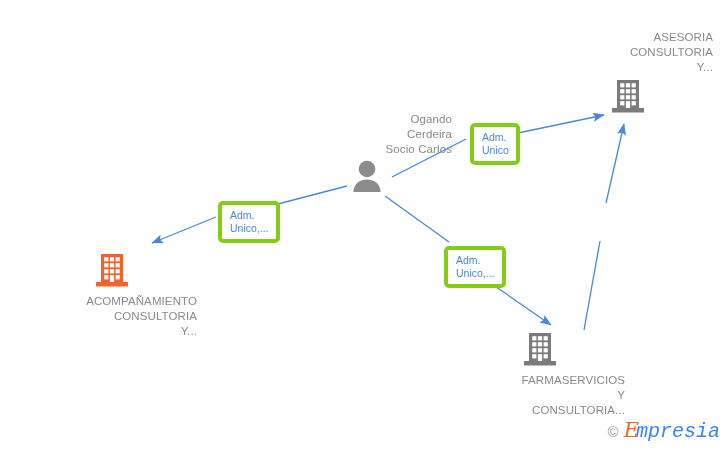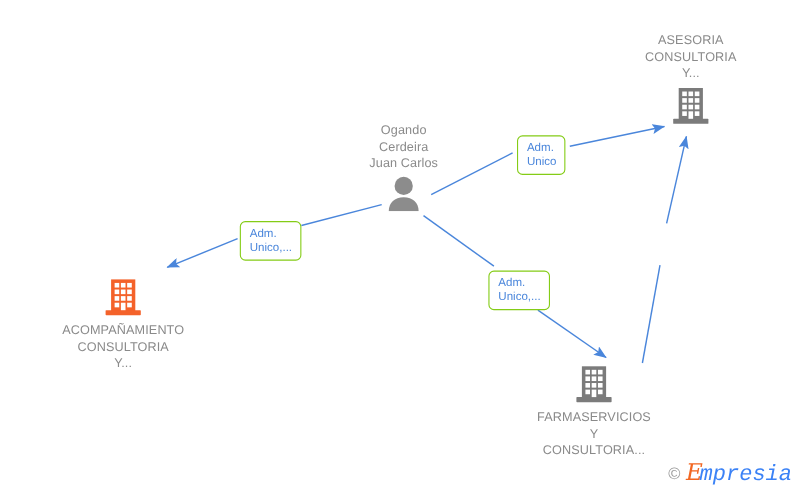--- a/index.html
+++ b/index.html
@@ -34,34 +34,35 @@
     margin-left: -85px;
     text-align: center;
     z-index: 3;
   }
   .node-label {
     font-size: 11.5px;
     line-height: 15px;
     color: #8a8a8a;
     letter-spacing: .1px;
     white-space: pre-line;
+    text-align: right;
   }
   .node-icon {
     display: block;
     margin: 0 auto;
   }
   .node.label-below .node-icon { margin-bottom: 4px; }
   .node.label-above .node-icon { margin-top: 3px; }
 
   
   .edge-label {
     position: absolute;
     z-index: 4;
     box-sizing: border-box;
-    border: 1px solid #84cc16;
+    border: 4px solid #84cc16;
     border-radius: 5px;
     background: #ffffff;
     color: #4a86db;
     font-size: 10.5px;
     line-height: 13px;
     padding: 4px 7px 4px 8px;
     text-align: left;
     white-space: pre-line;
   }
 
@@ -125,21 +126,21 @@
 
     <g>
       <path d="M 584,330 L 600,241" stroke="#4a86db" stroke-width="1.3" fill="none"></path>
       <path d="M 606,203 L 624,124" stroke="#4a86db" stroke-width="1.3" fill="none" marker-end="url(#arrowhead)"></path>
     </g>
   </svg>
 
   <div class="node label-above" style="left:367px; top:112px;">
     <div class="node-label">Ogando
 Cerdeira
-Juan Carlos</div>
+Socio Carlos</div>
     <svg class="node-icon" width="34" height="32" viewBox="0 0 34 32" xmlns="http://www.w3.org/2000/svg">
       <circle cx="17" cy="9" r="8.3" fill="#8c8c8c"></circle>
       <path d="M17,19.4 C25.3,19.4 30.4,24.3 30.6,32 L3.4,32 C3.6,24.3 8.7,19.4 17,19.4 Z" fill="#8c8c8c"></path>
     </svg>
   </div>
 
   <div class="node label-above" style="left:628px; top:30px;">
     <div class="node-label">ASESORIA
 CONSULTORIA
 Y...</div>

